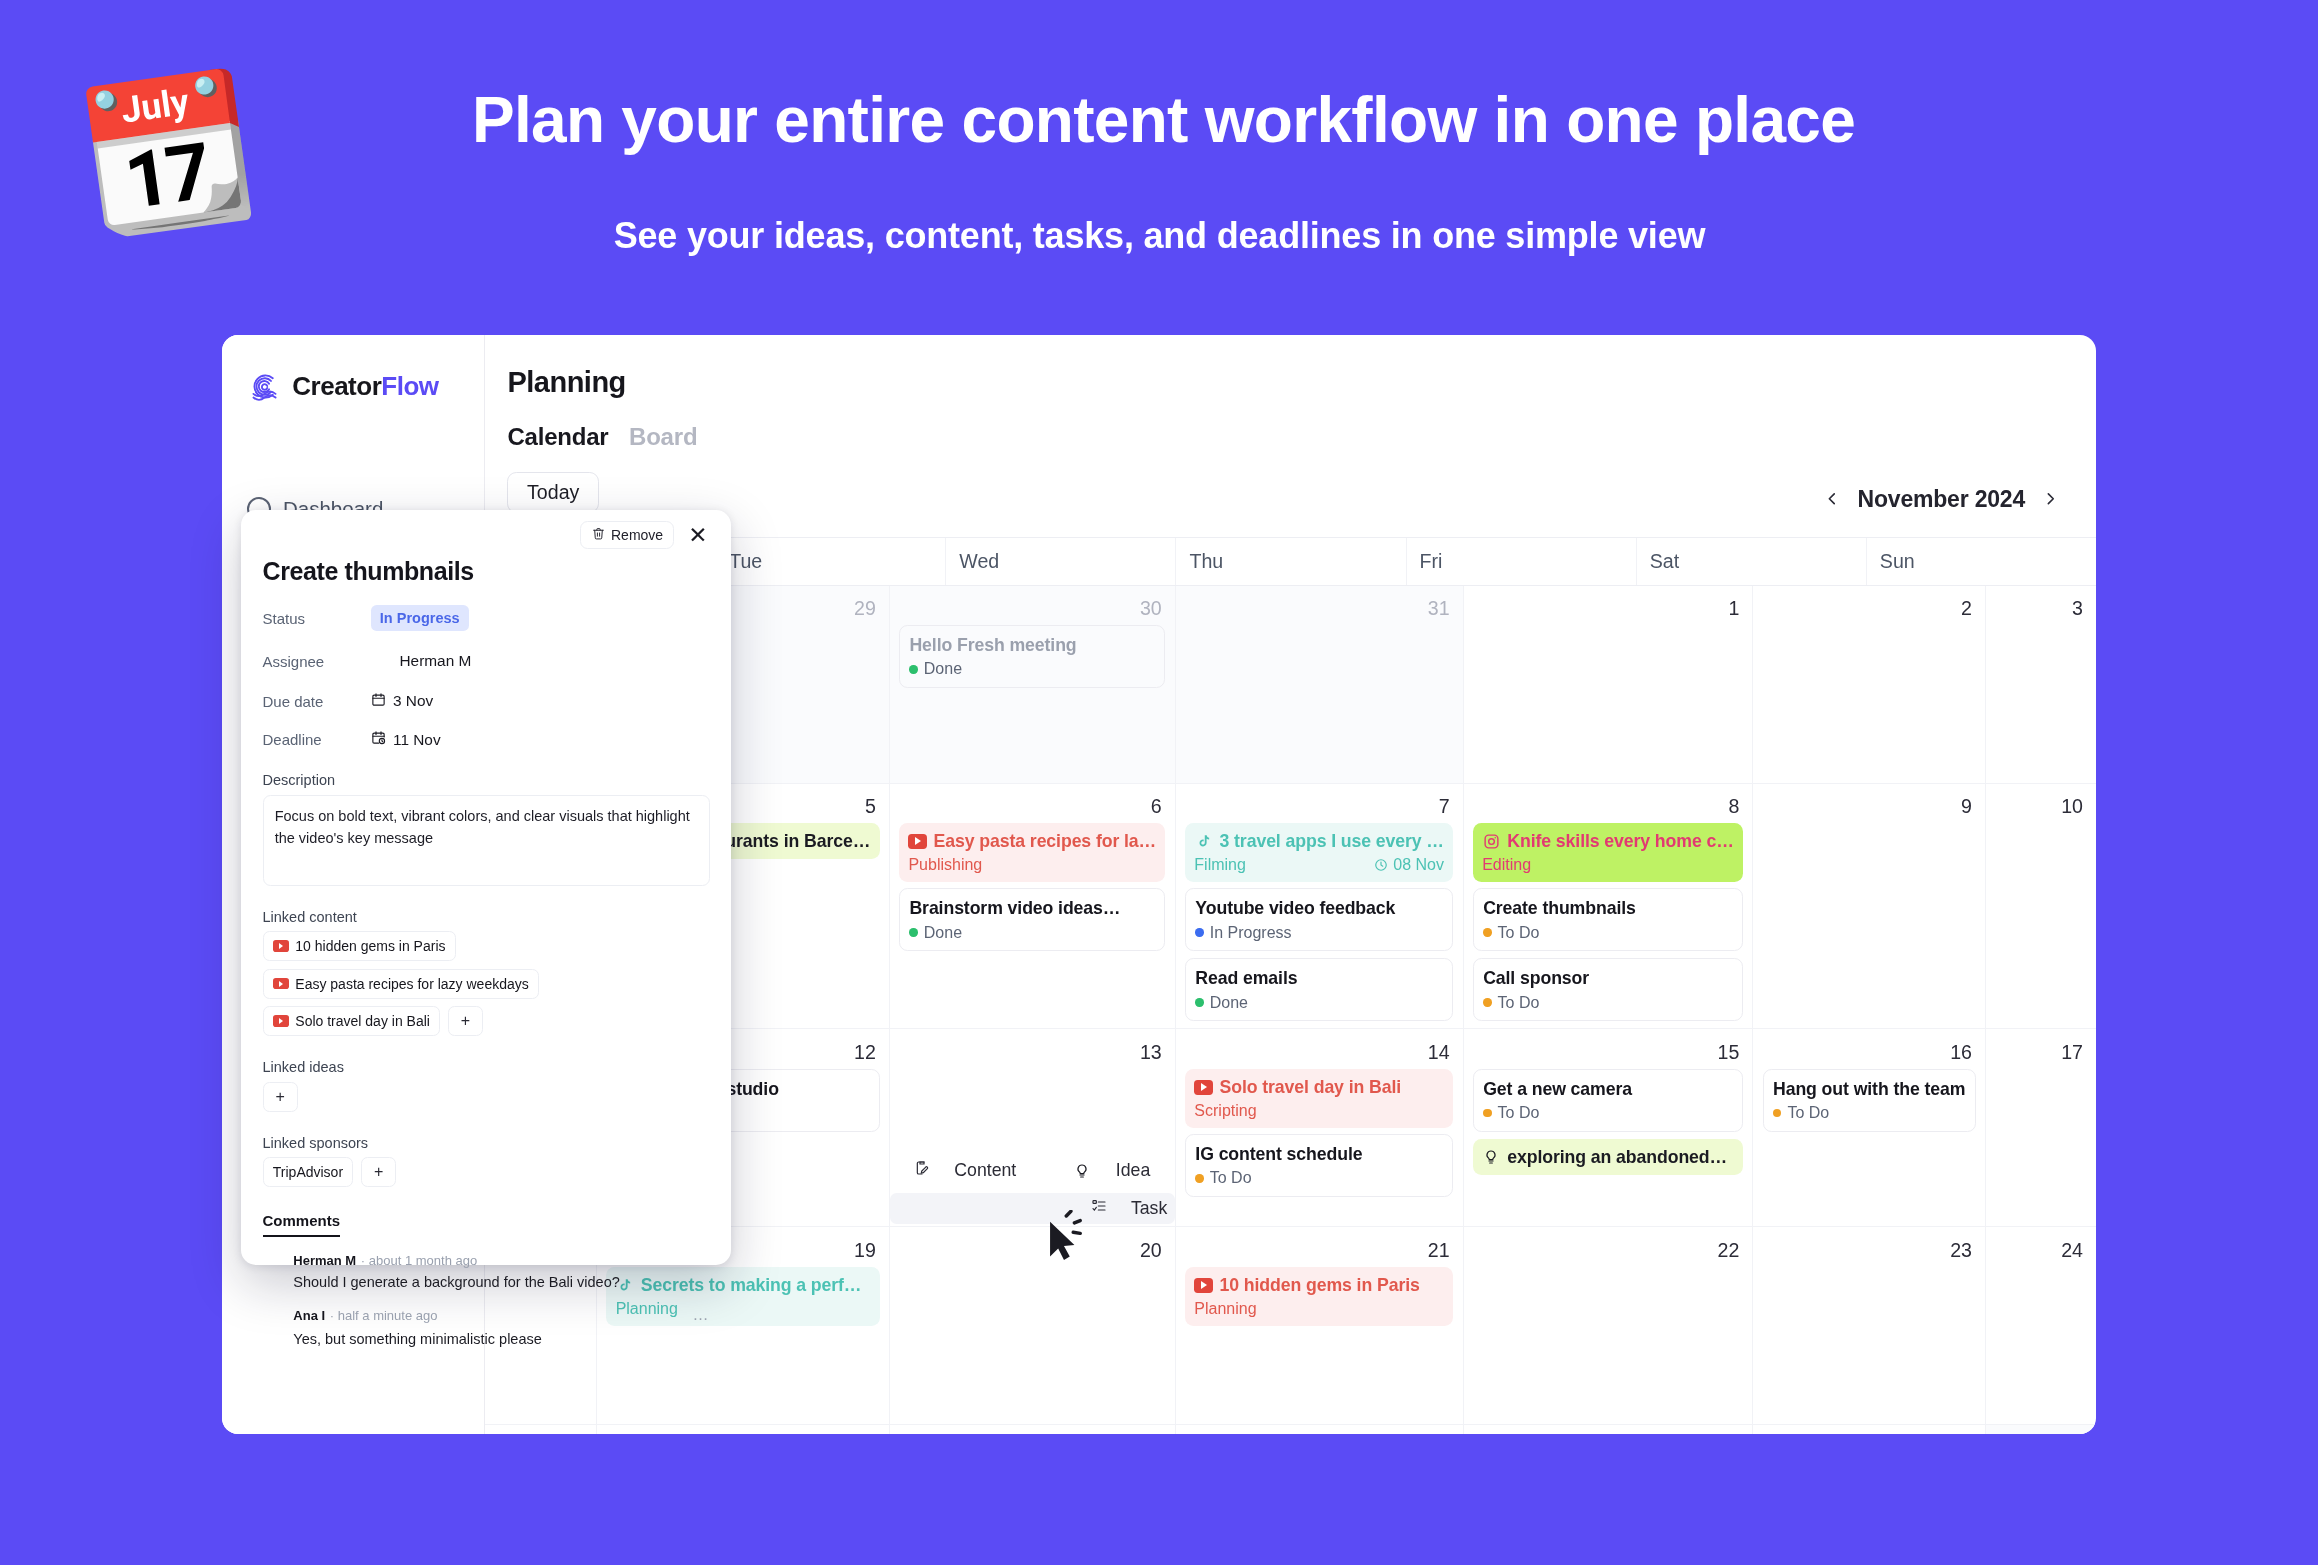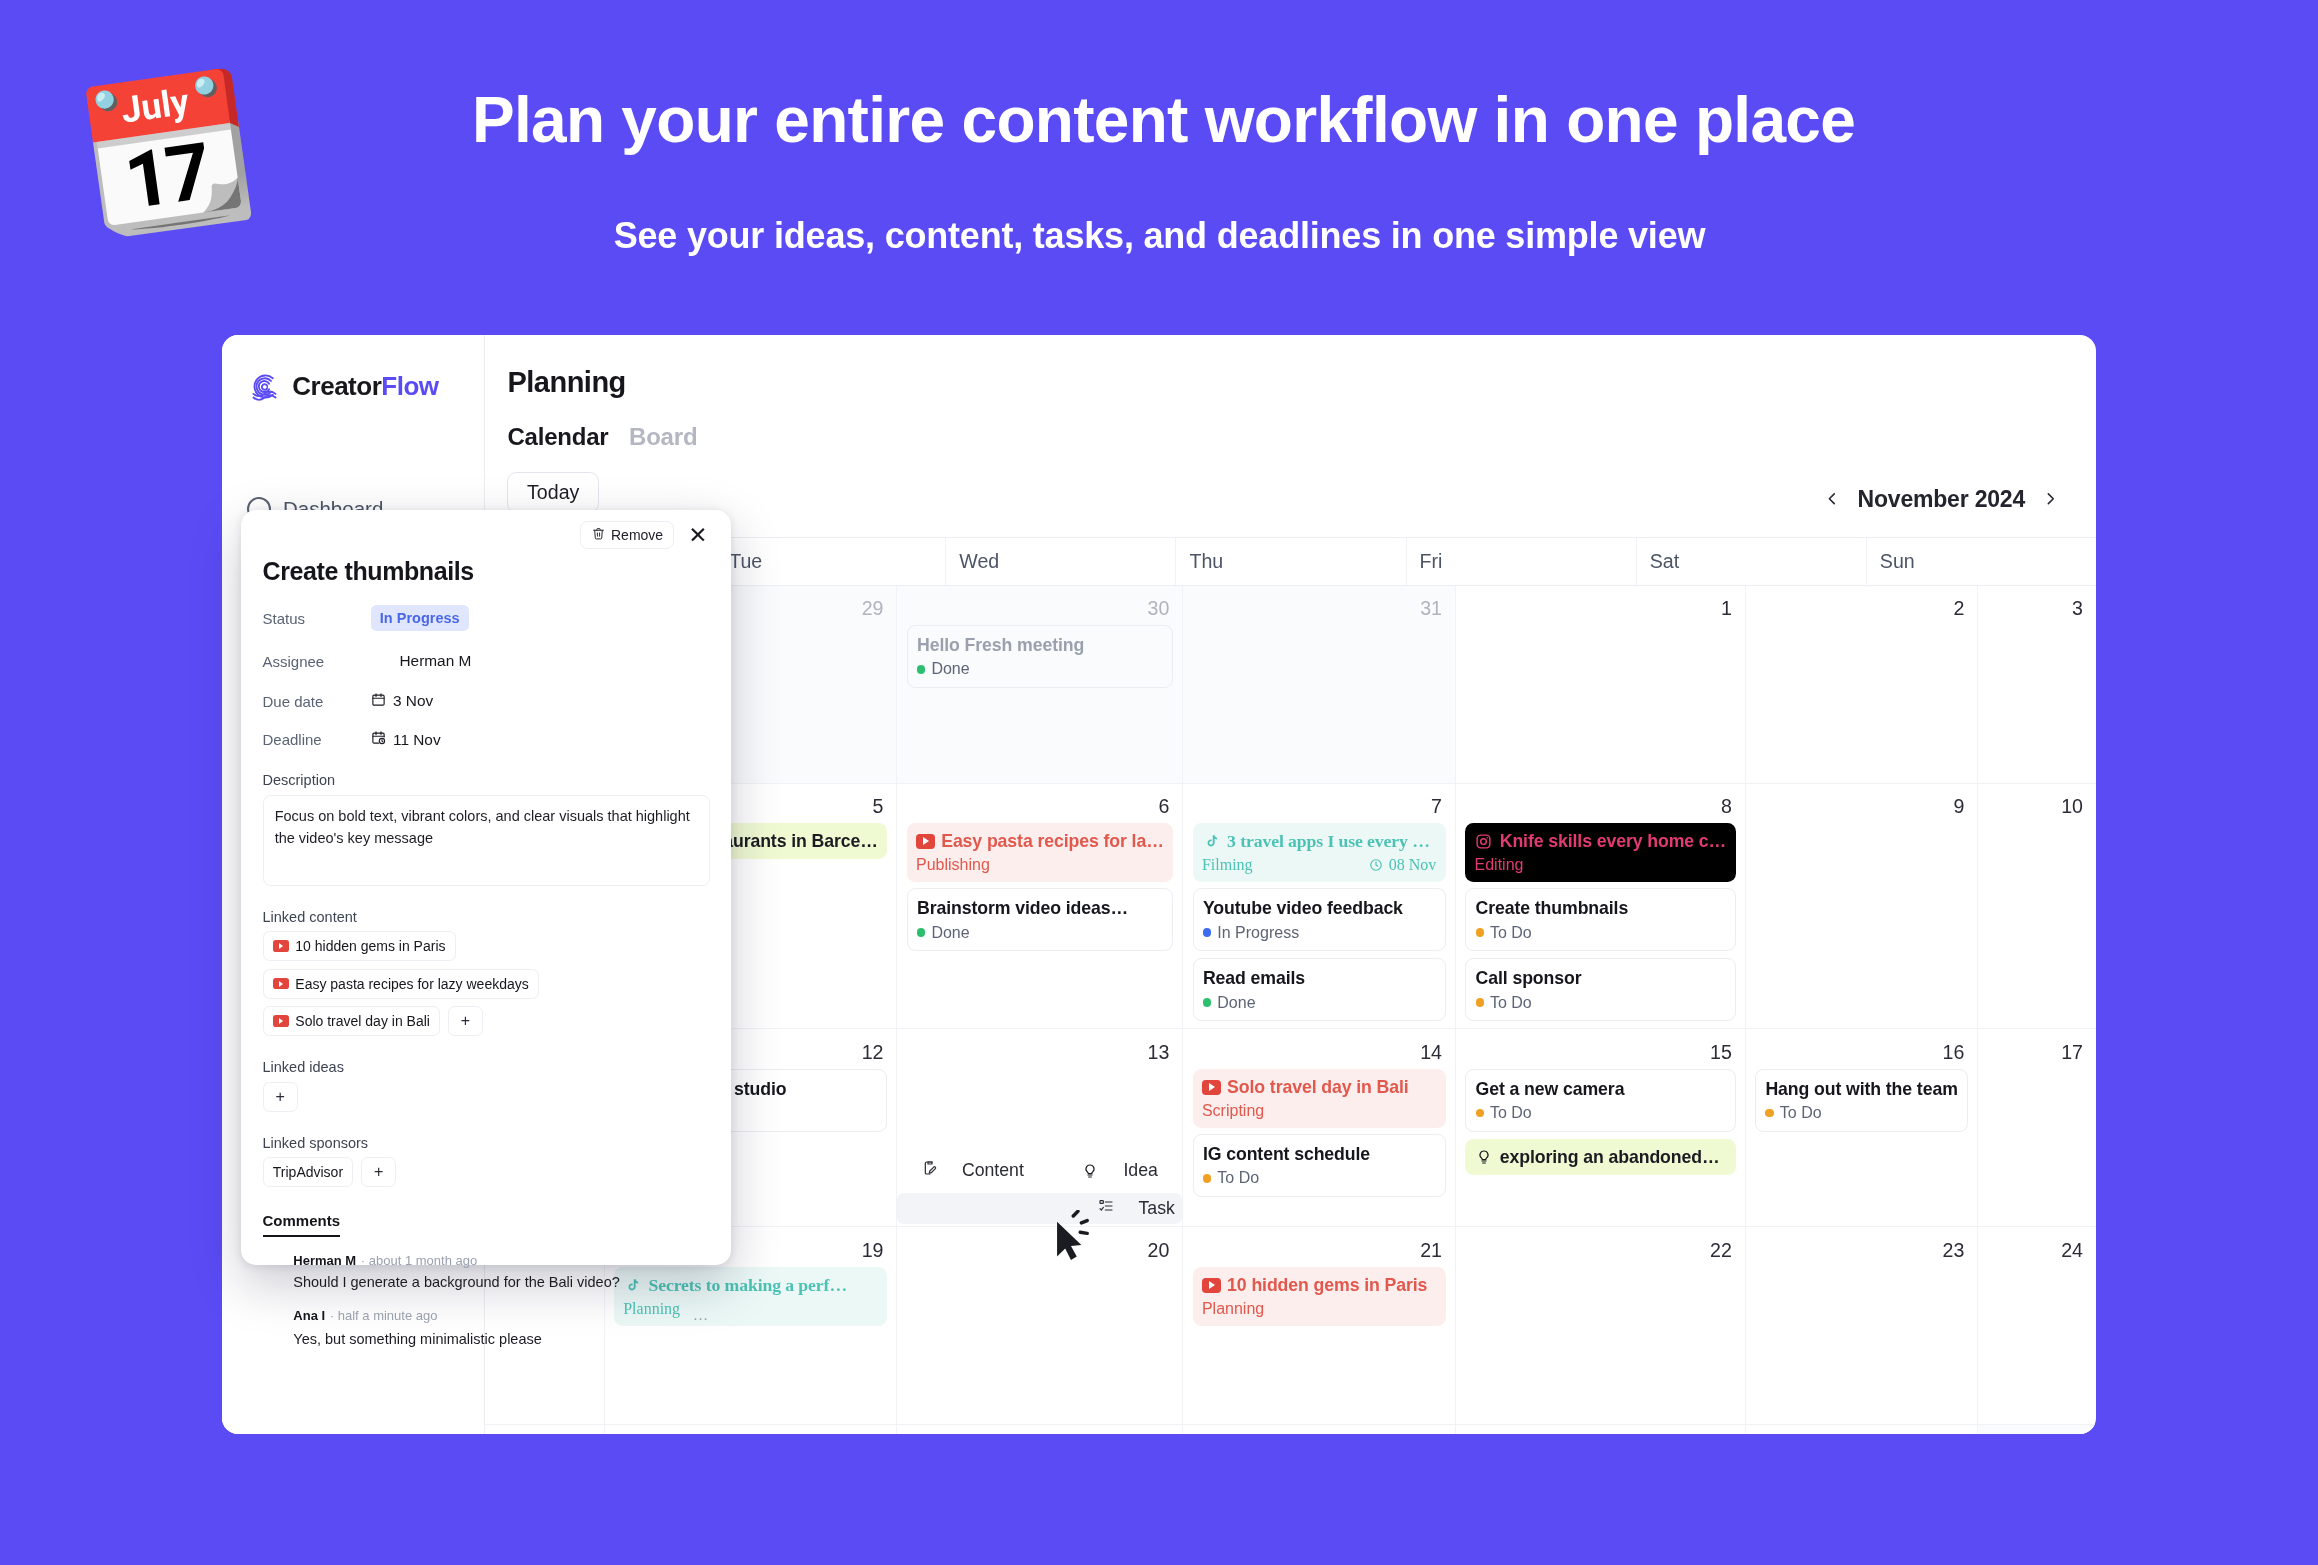--- a/index.html
+++ b/index.html
@@ -108,23 +108,23 @@
     border-radius: 8.4px; padding: 7.5px 9.3px; margin-bottom: 6.5px;
     font-size: 0;
   }
   .chip .ttl { display: flex; align-items: center; gap: 6.5px; font-size: 17.7px; font-weight: 600; letter-spacing: -0.1px; }
   .chip .ttl .tx { overflow: hidden; white-space: nowrap; text-overflow: ellipsis; }
   .chip .sub { font-size: 16px; margin-top: 4.7px; display:flex; align-items:center; justify-content: space-between; }
   .chip .sub .l { display: flex; align-items: center; gap: 5.6px; }
 
   .chip.content-red  { background: #fdeeee; }
   .chip.content-red .ttl, .chip.content-red .sub { color: #e1584d; }
-  .chip.content-teal { background: #ebf8f6; font-family: Liberation Serif, serif; }
+  .chip.content-teal { background: #ebf8f6; }
   .chip.content-teal .ttl, .chip.content-teal .sub { color: #4cc2b4; }
-  .chip.content-pink { background: #000000; }
+  .chip.content-pink { background: #bef264; }
   .chip.content-pink .ttl, .chip.content-pink .sub { color: #e23a72; }
   .chip.idea { background: #effad2; }
   .chip.idea .ttl { color: #1b1b22; font-weight: 600; }
 
   .taskcard {
     border: 1.4px solid #ececf1; border-radius: 8.4px;
     padding: 8.4px 9.3px; margin-bottom: 7.5px;
     display: flex; align-items: flex-start; justify-content: space-between; gap: 6.5px;
   }
   .taskcard .tname { font-size: 17.7px; font-weight: 600; color: #16161d; letter-spacing: -0.1px;

